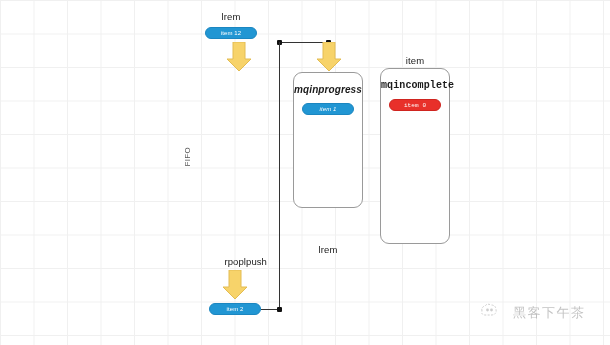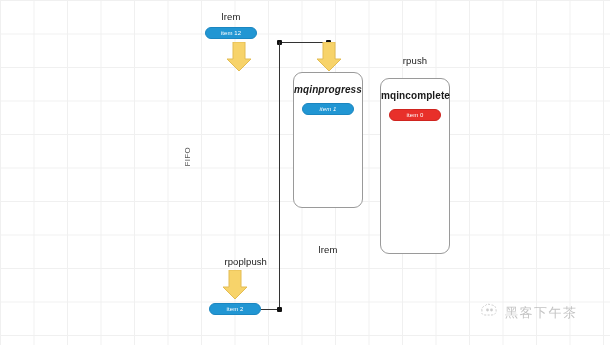--- a/index.html
+++ b/index.html
@@ -116,21 +116,21 @@
     transform-origin: center center;
     white-space: nowrap;
     letter-spacing: 0.3px;
   }
 
   
   .watermark {
     position: absolute;
     display: flex;
     align-items: center;
-    gap: 6px;
+    gap: 14px;
     opacity: 0.42;
   }
   .watermark-text {
     font-size: 13px;
     color: #707070;
     letter-spacing: 1.5px;
     font-family: "DejaVu Sans", sans-serif;
   }
 </style>
 </head>
@@ -163,28 +163,28 @@
   <div class="fifo" style="left:173px; top:148px; width:28px;">FIFO</div>
 
 
   <div class="card" style="left:293px; top:72px; width:70px; height:136px;font-style:italic;">
     <div class="card-title">mqinprogress</div>
     <div class="card-items">
       <div class="pill">item 1</div>
     </div>
   </div>
 
-  <div class="card" style="left:380px; top:78px; width:70px; height:176px;">
+  <div class="card" style="left:380px; top:68px; width:70px; height:176px;font-family:Liberation Mono, monospace;">
     <div class="card-title">mqincomplete</div>
     <div class="card-items">
       <div class="pill red">item 0</div>
     </div>
   </div>
 
-  <div class="op-label" style="left:383px; top:55px; width:64px;">rpush</div>
+  <div class="op-label" style="left:383px; top:55px; width:64px;">item</div>
 
   <div class="op-label" style="left:203px; top:256px; width:64px;text-align:right;">rpoplpush</div>
 
   <div class="op-label" style="left:296px; top:244px; width:64px;">lrem</div>
 
   <div class="arrow" style="left:222px; top:270px;">
     <svg width="26" height="30" viewBox="0 0 26 30">
       <polygon points="7,0 19,0 19,17 25,17 13,29 1,17 7,17" fill="#f7d36a" stroke="#e3bc52" stroke-width="1"></polygon>
     </svg>
   </div>

